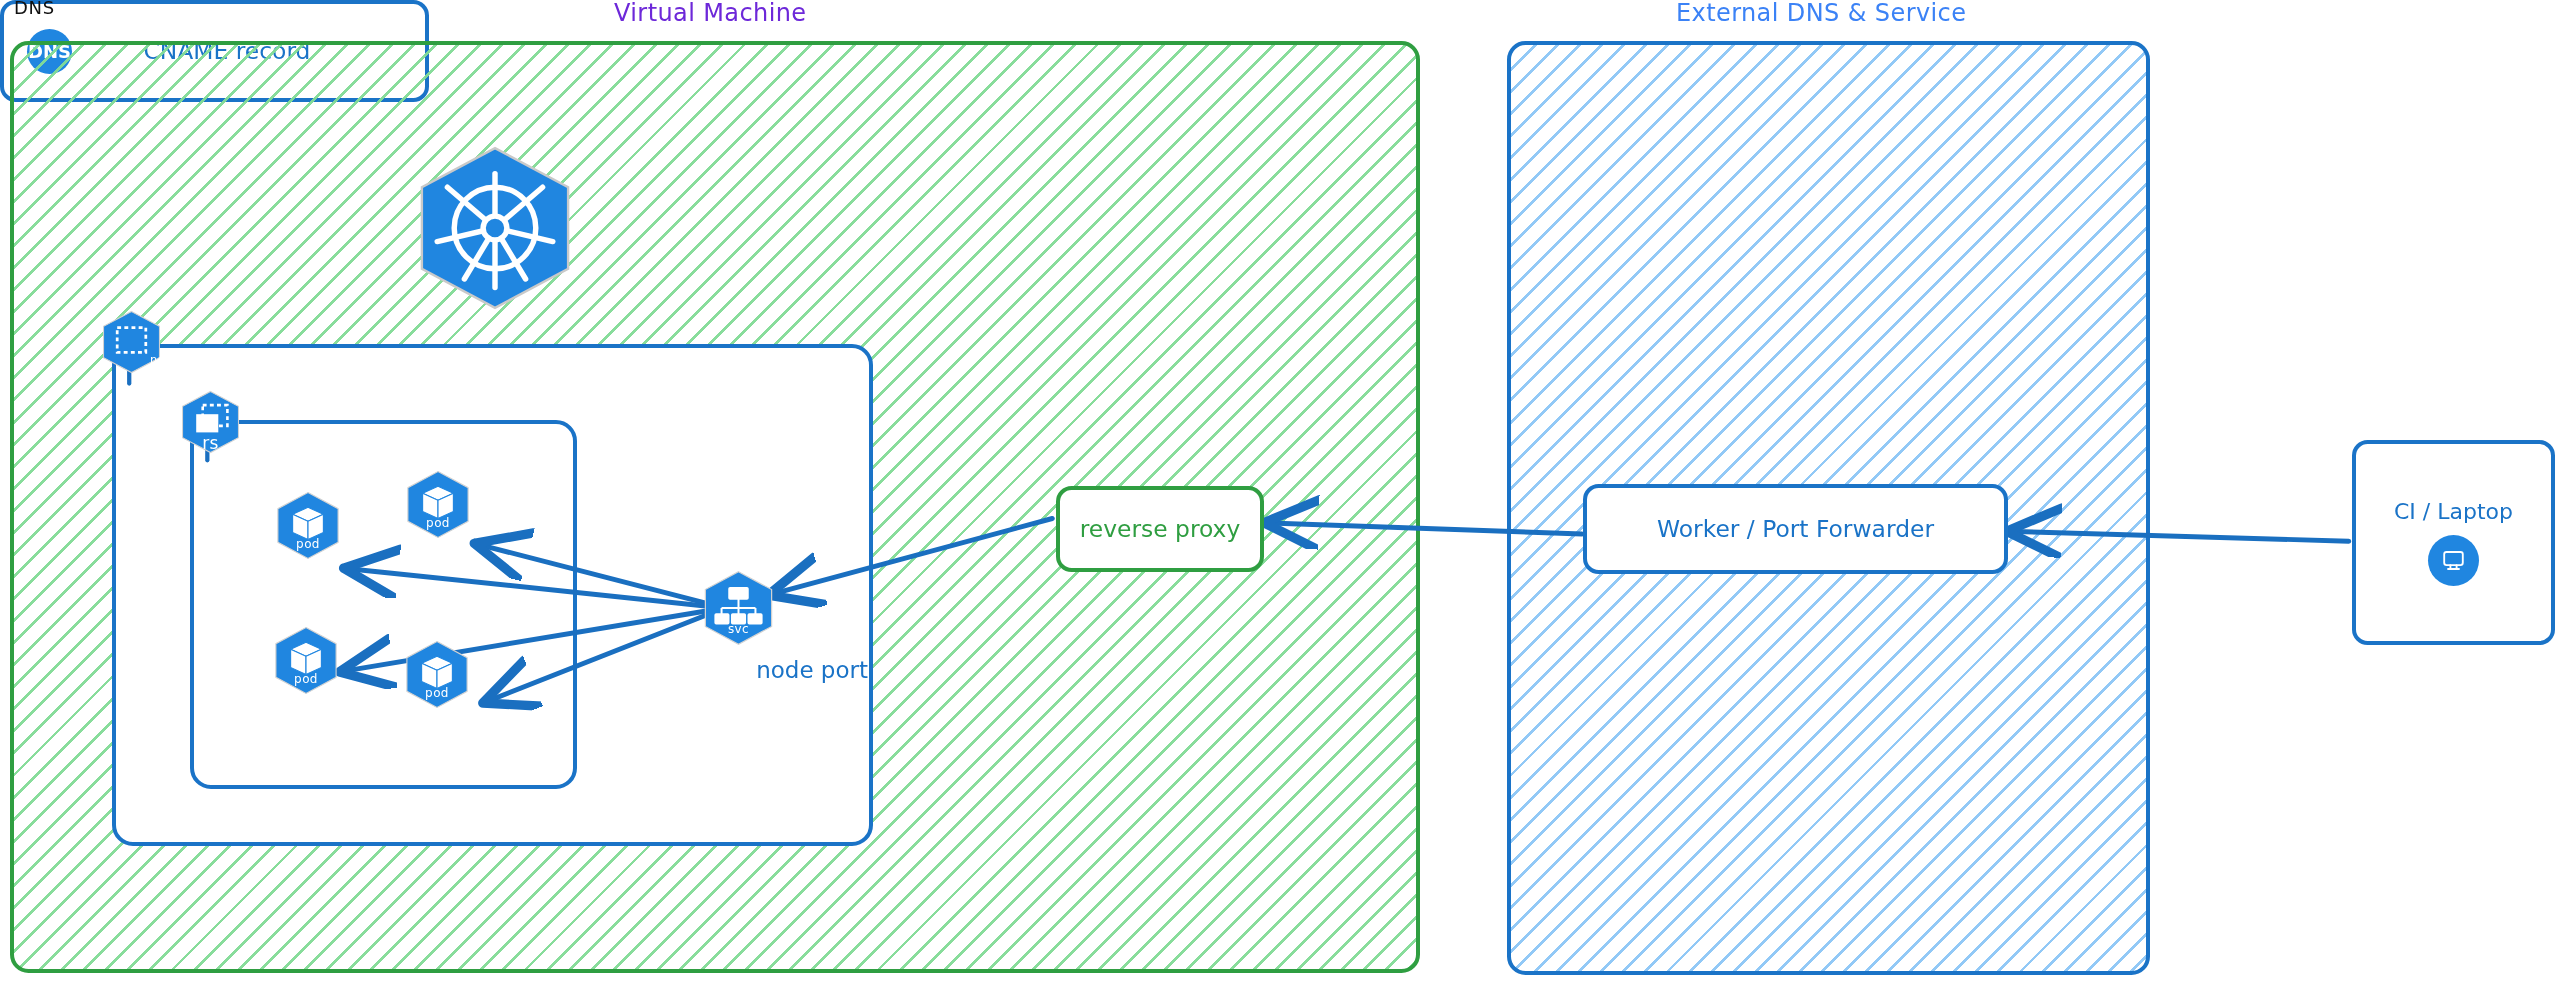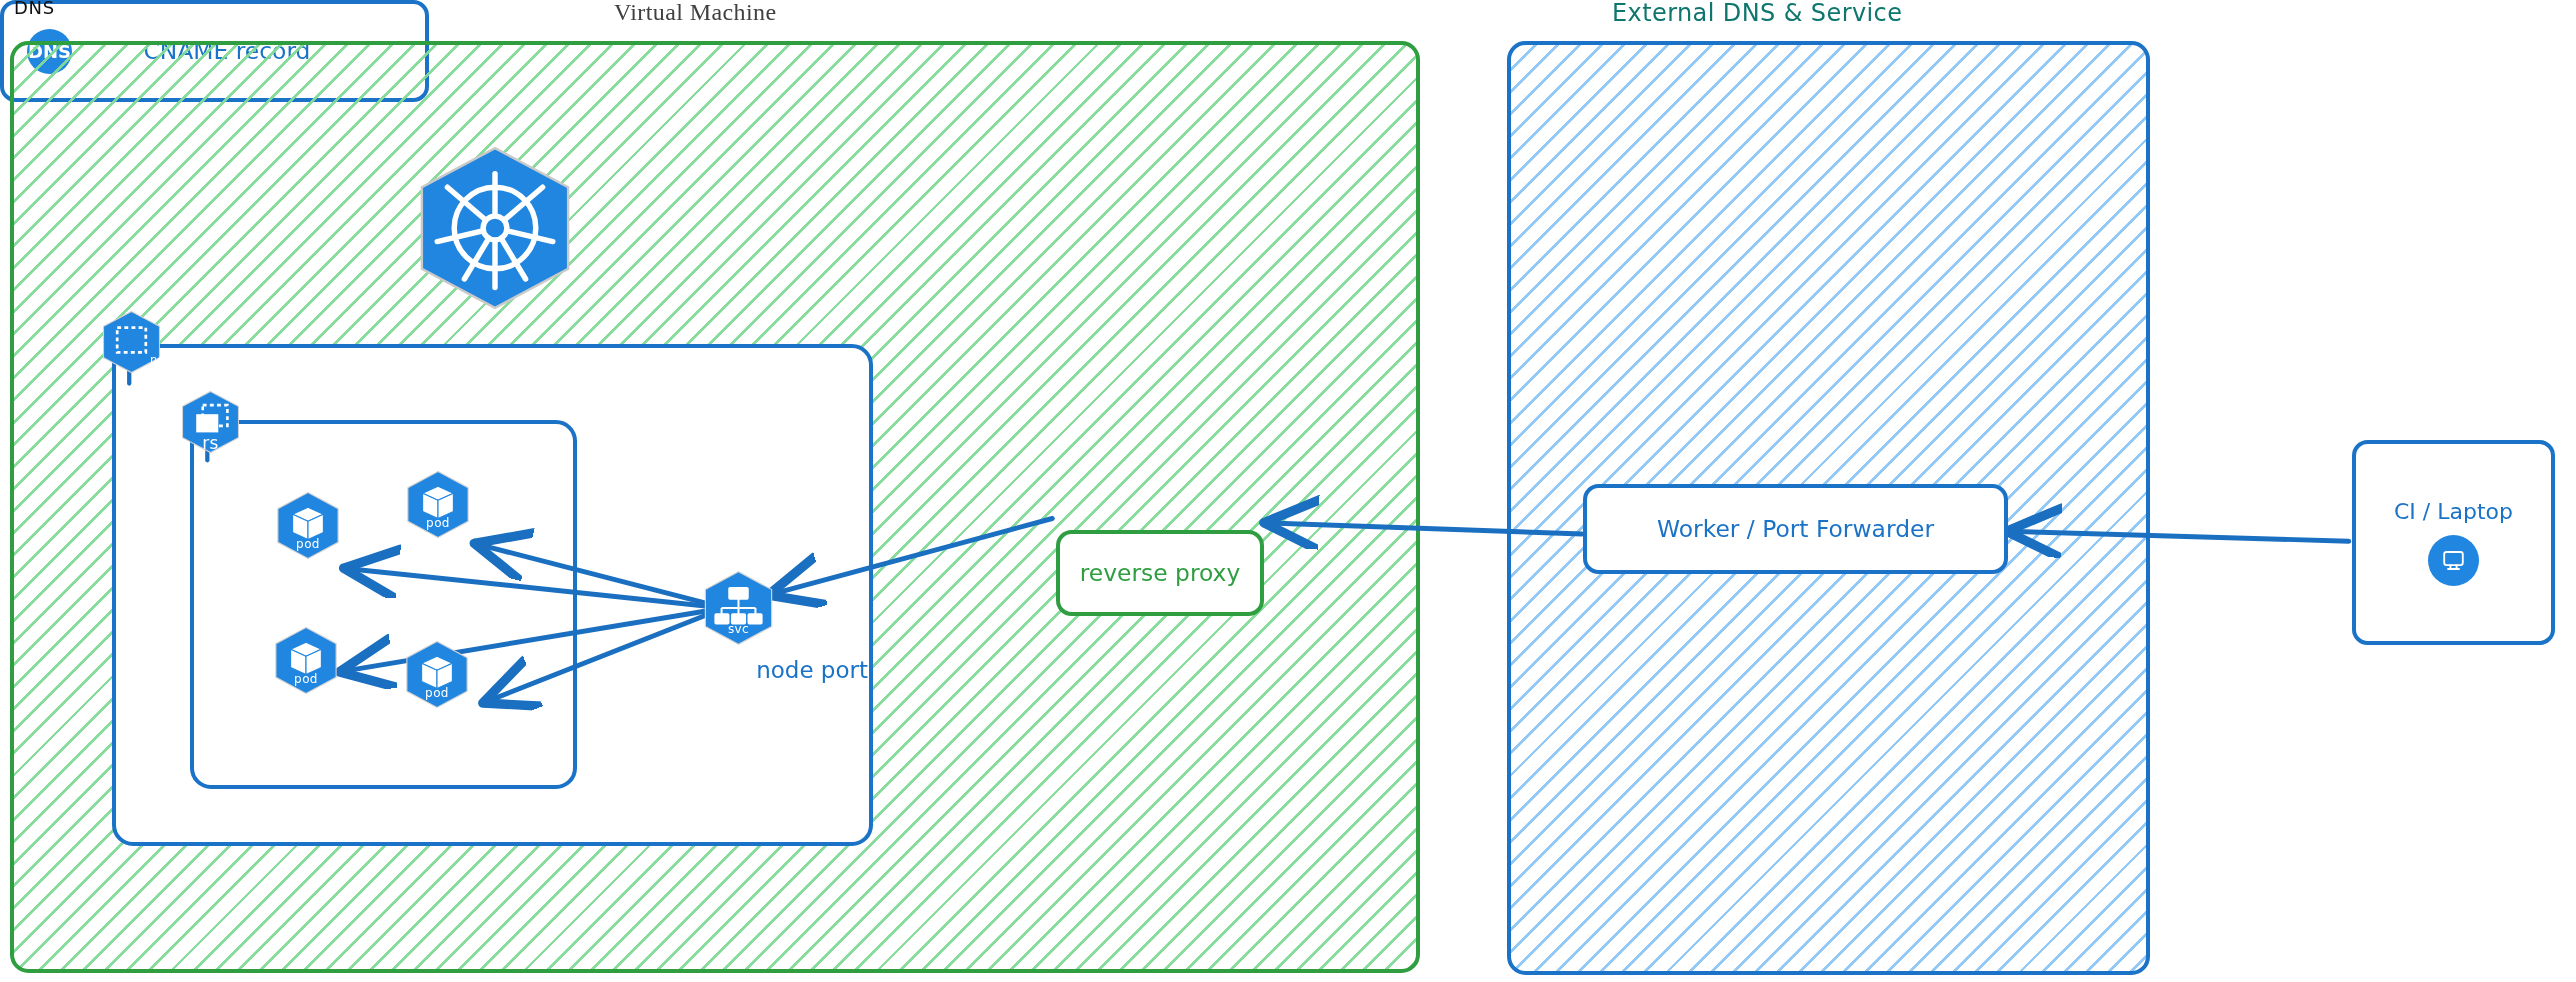--- a/index.html
+++ b/index.html
@@ -9,22 +9,22 @@
   }
   .canvas{position:absolute;inset:0;}
   svg.layer{position:absolute;left:0;top:0;width:2576px;height:983px;overflow:visible;}
   .hand{font-family:"DejaVu Sans", sans-serif;}
 
   
   .grp-title{
     position:absolute;white-space:nowrap;
     font-size:24px;letter-spacing:0.4px;
   }
-  #vm-title{color:#404040;left:614px;top:-1.4px;font-family:Liberation Serif, serif;}
-  #ext-title{color:#0f766e;left:1612px;top:-1.4px;}
+  #vm-title{color:#6d28d9;left:614px;top:-1.4px;}
+  #ext-title{color:#3b82f6;left:1676px;top:-1.4px;}
 
   
   .group-box{position:absolute;border-radius:18.5px;}
   #vm-box{
     left:10px;top:41px;width:1402px;height:924px;
     border:4.3px solid #2f9e41;
     background:
       repeating-linear-gradient(135deg,
         rgba(130,219,150,.95) 0px, rgba(130,219,150,.95) 2.8px,
         rgba(255,255,255,0) 2.8px, rgba(255,255,255,0) 15.6px);
@@ -41,21 +41,21 @@
   
   .inner-box{position:absolute;border-radius:21px;background:#ffffff;}
   #ns-box{left:112px;top:344px;width:753px;height:494px;border:4.3px solid #1a73c7;}
   #rs-box{left:190px;top:420px;width:379px;height:361px;border:4.3px solid #1a73c7;}
 
   
   .card{position:absolute;background:#ffffff;border-radius:15.6px;
         display:flex;align-items:center;justify-content:center;text-align:center;}
   #reverse-proxy-card{
     left:1056px;top:486px;width:200px;height:78px;
-    border:4.3px solid #2f9e41;color:#2f9e41;font-size:23.4px;margin-top:44px;
+    border:4.3px solid #2f9e41;color:#2f9e41;font-size:23.4px;
   }
   #worker-card{
     left:1583px;top:484px;width:417px;height:82px;
     border:4.3px solid #1a73c7;color:#1a73c7;font-size:23.4px;
   }
   #ci-card{
     left:2352px;top:440px;width:195px;height:197px;
     border:4.3px solid #1a73c7;color:#1a73c7;font-size:22px;
     flex-direction:column;gap:11.4px;
   }

